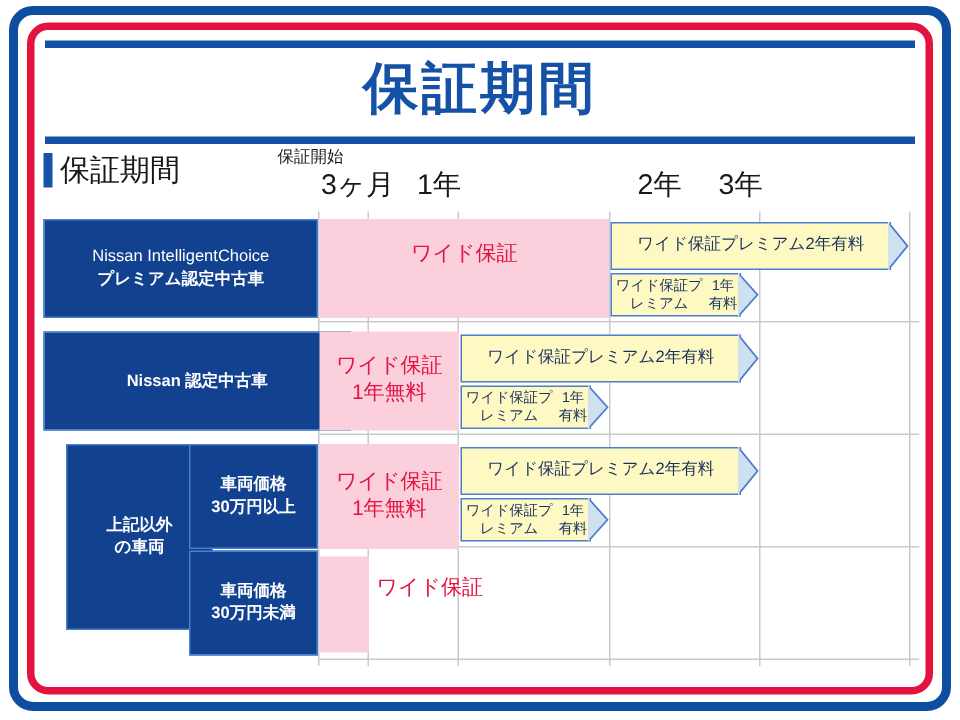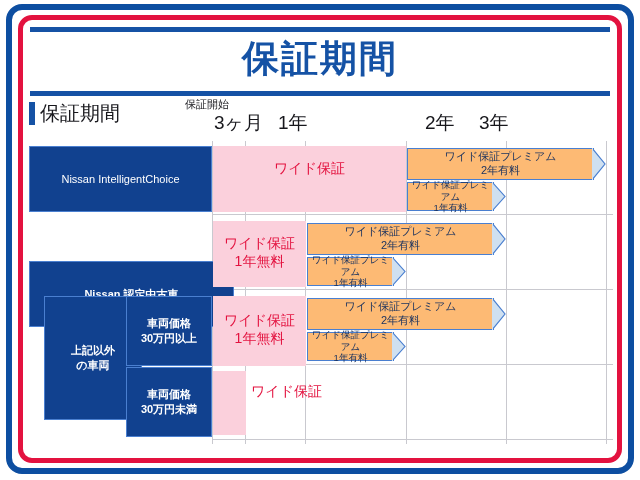--- a/index.html
+++ b/index.html
@@ -156,26 +156,26 @@
     font-weight: normal;
     font-size: 14px;
     text-align: center;
     line-height: 1.25;
     white-space: nowrap;
   }
 
   
   .arrow {
     position: absolute;
-    background: #fdba74;
+    background: #fef9c3;
     border: 1px solid #4a7fd0;
     box-sizing: border-box;
     color: #17305e;
     display: flex;
-    flex-direction: column;
+    flex-direction: row;
     align-items: center;
     justify-content: center;
     text-align: center;
     line-height: 1.25;
   }
   .arrow.big { font-size: 11px; }
   .arrow.small { font-size: 9.5px; }
   .arrow .tip {
     position: absolute;
     right: -13px;
@@ -223,20 +223,21 @@
       <div class="gridline" style="left:479px;"></div>
       <div class="gridline" style="left:579px;"></div>
 
       <div class="rowline" style="top:73px;"></div>
       <div class="rowline" style="top:148px;"></div>
       <div class="rowline" style="top:223px;"></div>
       <div class="rowline" style="top:298px;"></div>
 
       <div class="labelcell single" style="left:2px; top:5px; width:183px; height:66px;">
         <span class="l1">Nissan IntelligentChoice</span>
+        <span class="l2">プレミアム認定中古車</span>
       </div>
 
       <div class="pinkbar" style="left:186px; top:5px; width:193px; height:66px;"></div>
       <div class="pink-text" style="left:186px; top:19px; width:193px;">
         <div>ワイド保証</div>
       </div>
 
       <div class="arrow big" style="left:380px; top:7px; width:187px; height:32px;">
         <span>ワイド保証プレミアム</span>
         <span>2年有料</span>
@@ -252,21 +253,21 @@
         <span>ワイド保証プレミアム</span>
         <span>1年有料</span>
         <span class="tip">
           <svg viewBox="0 0 14 31" preserveAspectRatio="none">
             <path d="M0,0 L13,15.5 L0,31" fill="#cfe0f0" stroke="#4a7fd0" stroke-width="1.2"></path>
             <line x1="0" y1="0" x2="0" y2="31" stroke="#cfe0f0" stroke-width="2"></line>
           </svg>
         </span>
       </div>
 
-      <div class="labelcell single" style="left:2px; top:80px; width:205px; height:66px;margin-top:40px;">
+      <div class="labelcell single" style="left:2px; top:80px; width:205px; height:66px;">
         <span class="l2">Nissan 認定中古車</span>
       </div>
 
       <div class="pinkbar" style="left:186px; top:80px; width:93px; height:66px;"></div>
       <div class="pink-text" style="left:186px; top:94px; width:93px;">
         <div>ワイド保証</div>
         <div>1年無料</div>
       </div>
 
       <div class="arrow big" style="left:280px; top:82px; width:187px; height:32px;">

